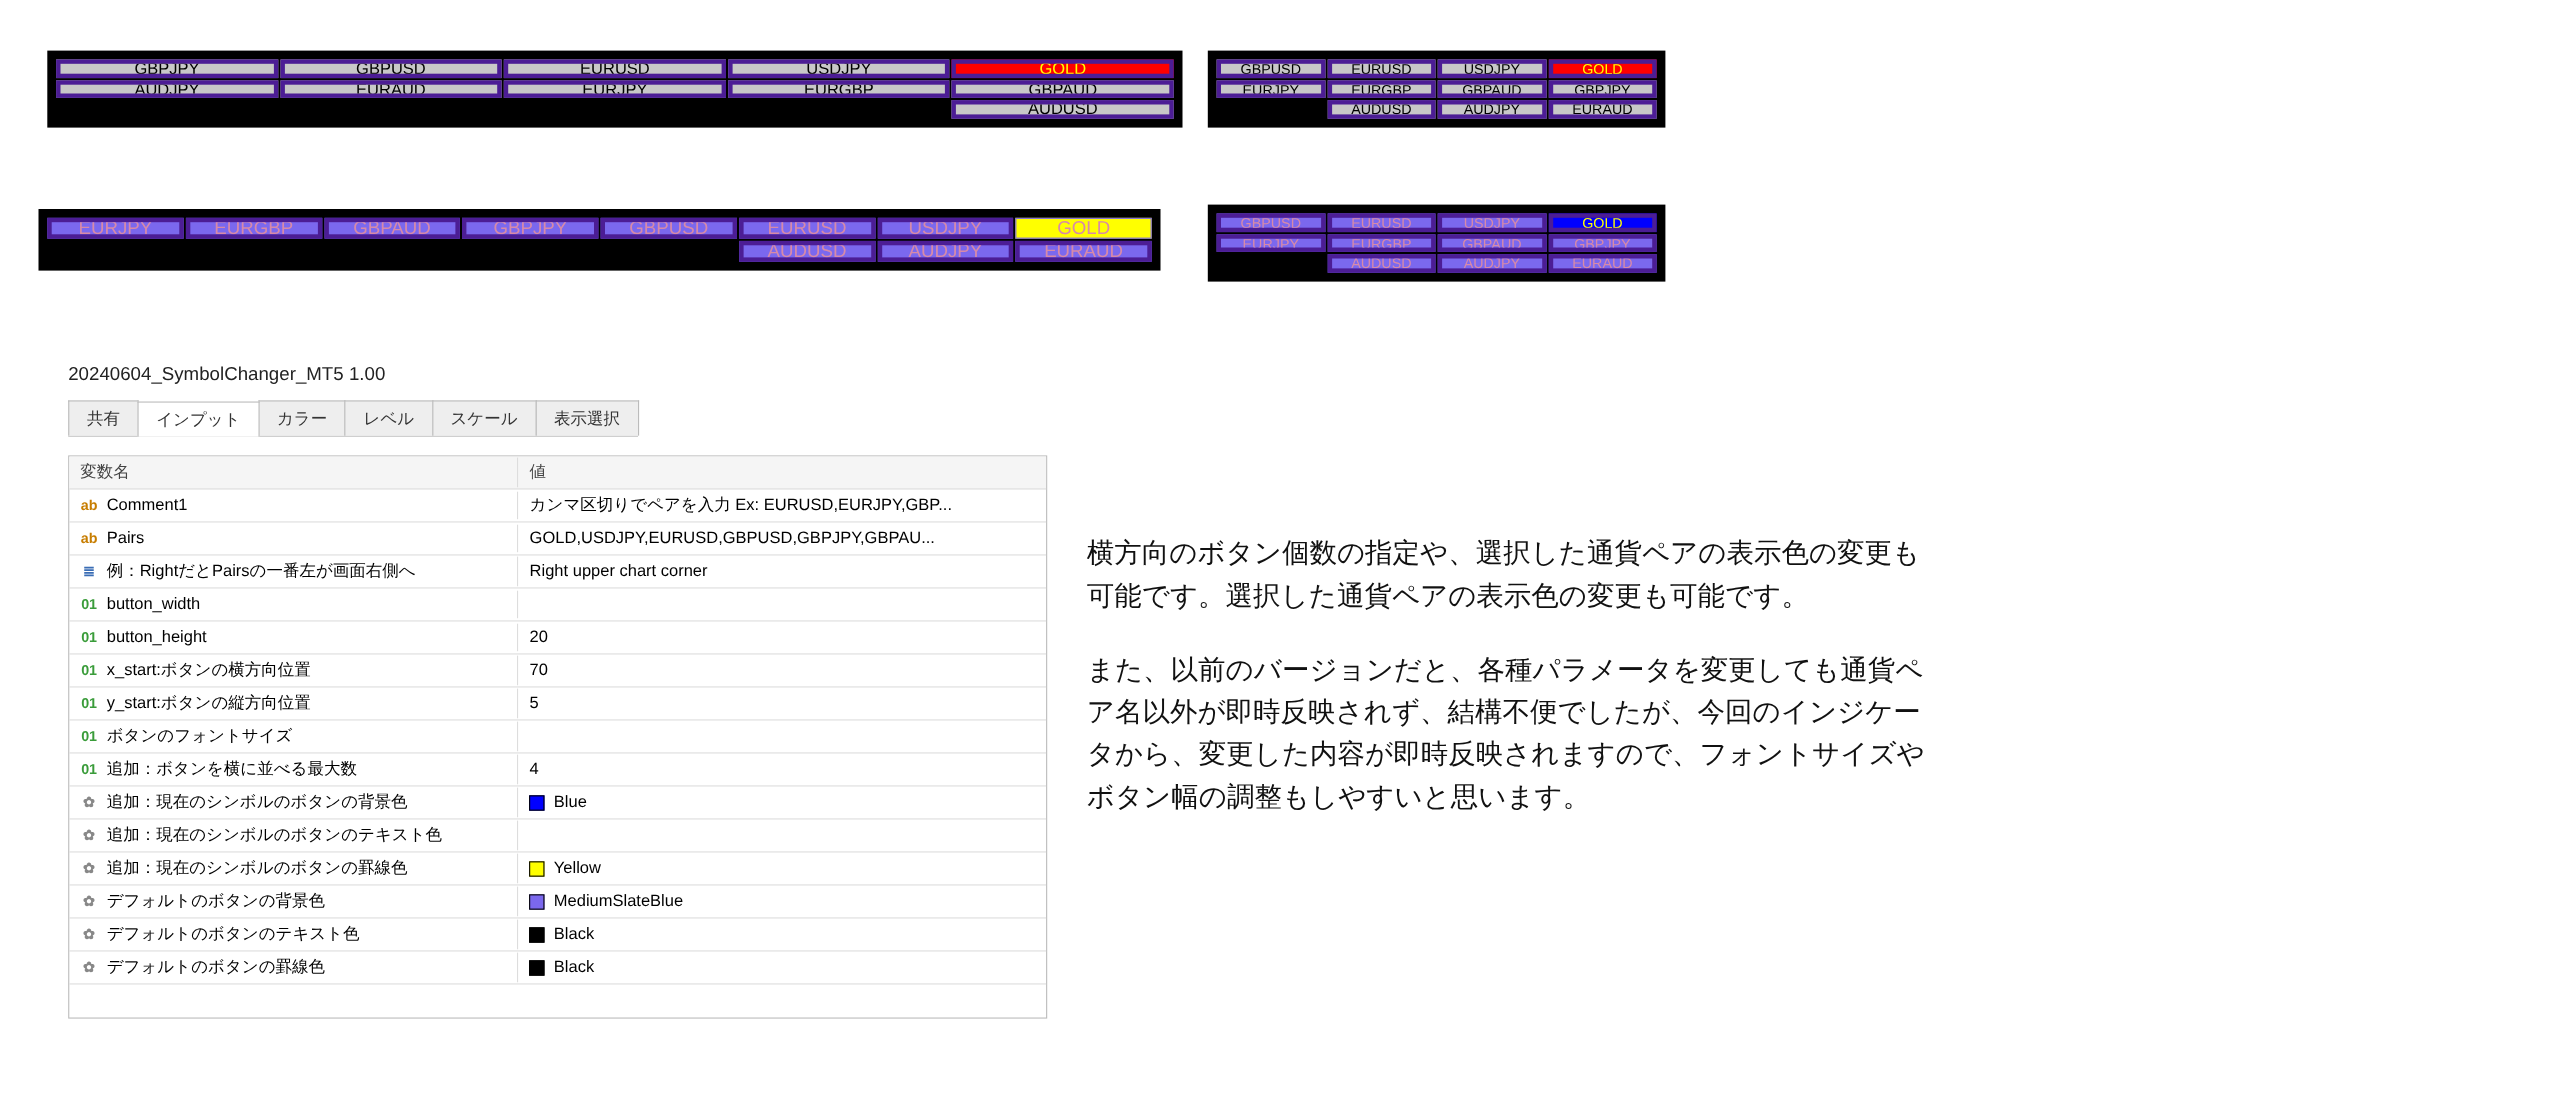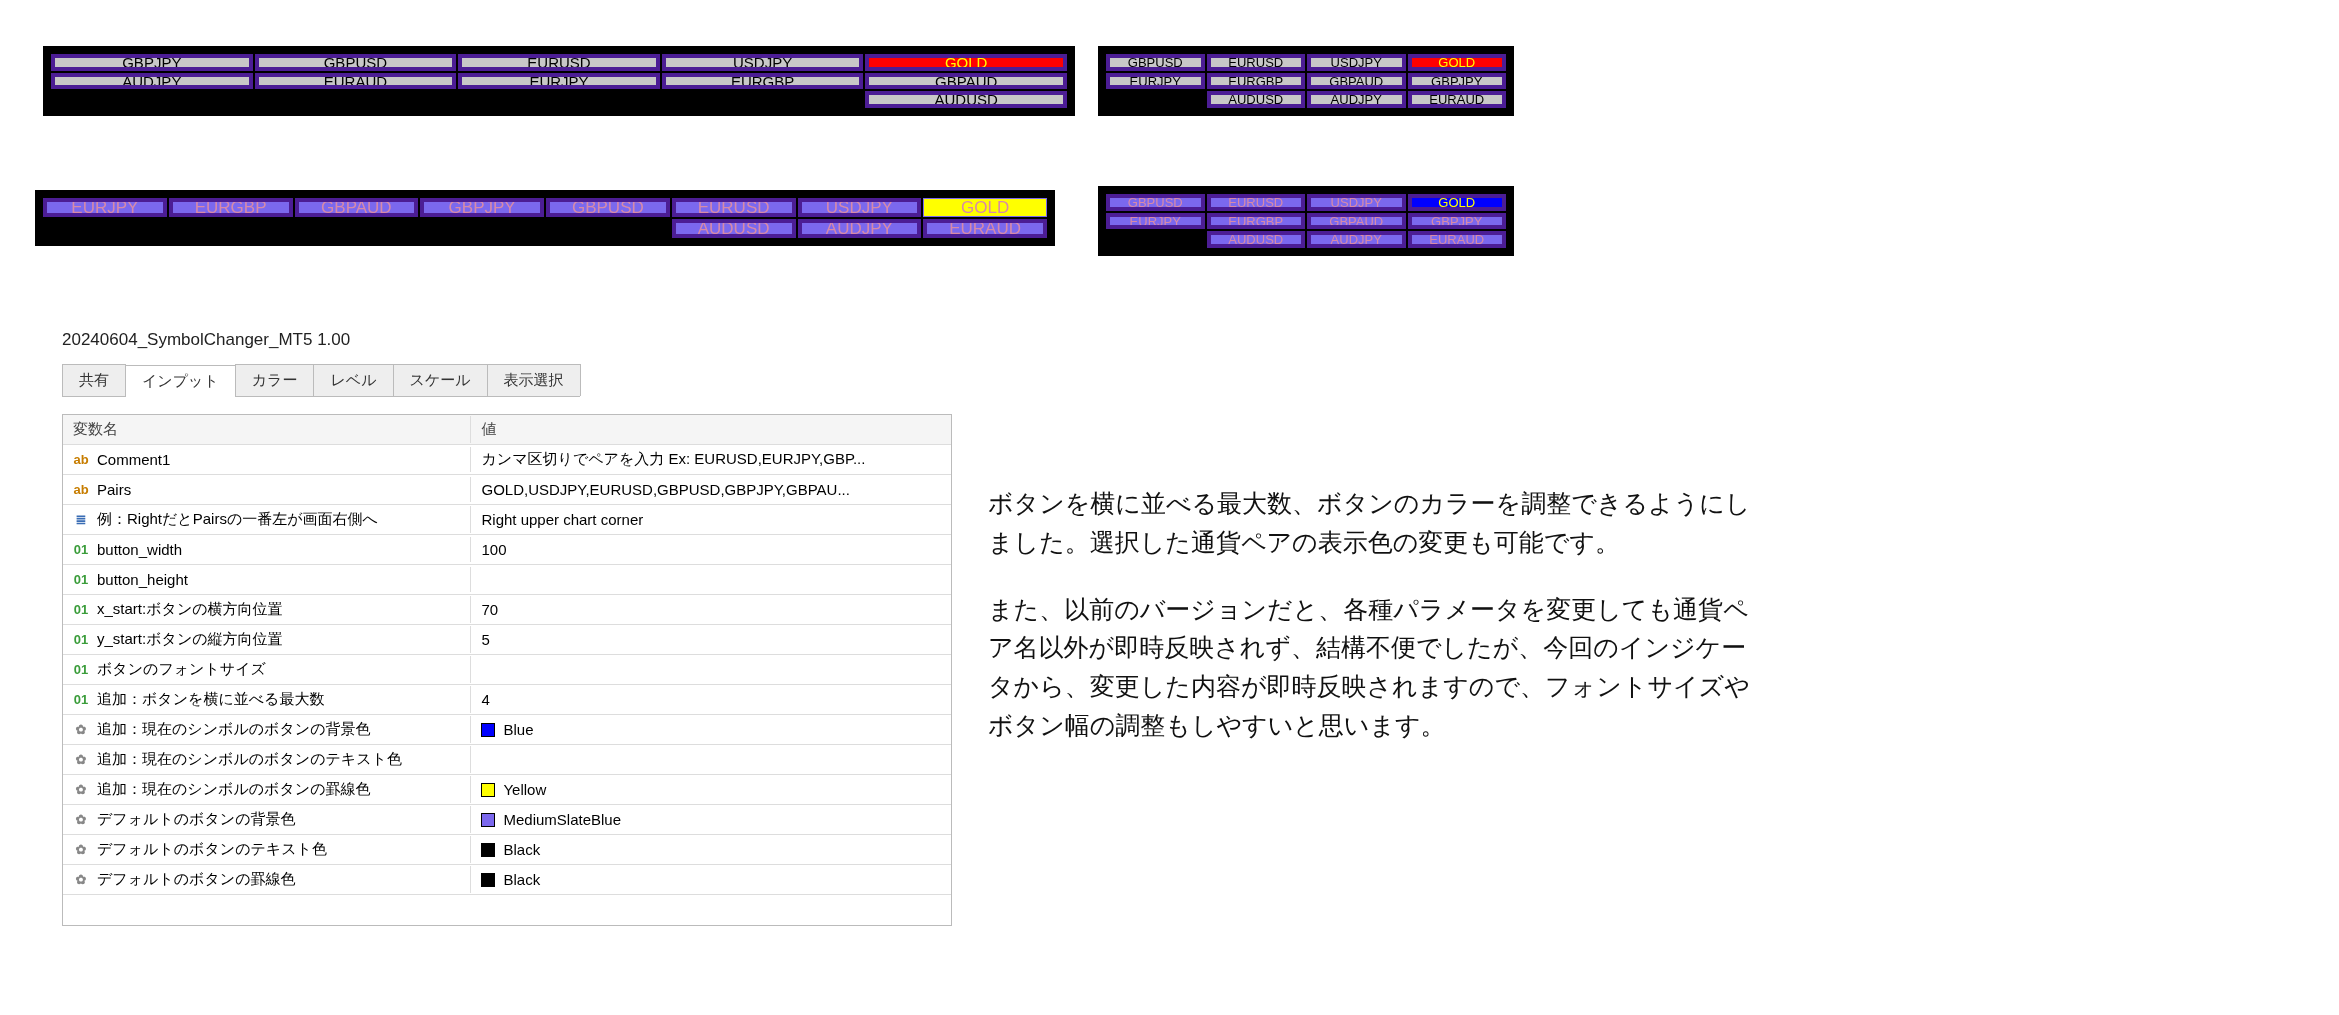--- a/index.html
+++ b/index.html
@@ -269,28 +269,28 @@
       </div>
       <div class="col-val">
         <span>Right upper chart corner</span>
       </div>
     </div>
     <div class="row">
       <div class="col-name">
         <span class="ico ico-num">01</span>
         <span>button_width</span>
       </div>
-      <div class="col-val">
-        <span>100</span>
-      </div>
     </div>
     <div class="row">
       <div class="col-name">
         <span class="ico ico-num">01</span>
         <span>button_height</span>
+      </div>
+      <div class="col-val">
+        <span>20</span>
       </div>
     </div>
     <div class="row">
       <div class="col-name">
         <span class="ico ico-num">01</span>
         <span>x_start:ボタンの横方向位置</span>
       </div>
       <div class="col-val">
         <span>70</span>
       </div>
@@ -372,15 +372,15 @@
       </div>
       <div class="col-val">
         <span class="swatch" style="background: rgb(0, 0, 0);"></span>
         <span>Black</span>
       </div>
     </div>
     <div class="row blank-row"></div>
   </div>
 
 <div id="desc">
-  <p>ボタンを横に並べる最大数、ボタンのカラーを調整できるようにしました。選択した通貨ペアの表示色の変更も可能です。</p>
+  <p>横方向のボタン個数の指定や、選択した通貨ペアの表示色の変更も可能です。選択した通貨ペアの表示色の変更も可能です。</p>
   <p>また、以前のバージョンだと、各種パラメータを変更しても通貨ペア名以外が即時反映されず、結構不便でしたが、今回のインジケータから、変更した内容が即時反映されますので、フォントサイズやボタン幅の調整もしやすいと思います。</p>
 </div>
 
 </body></html>

